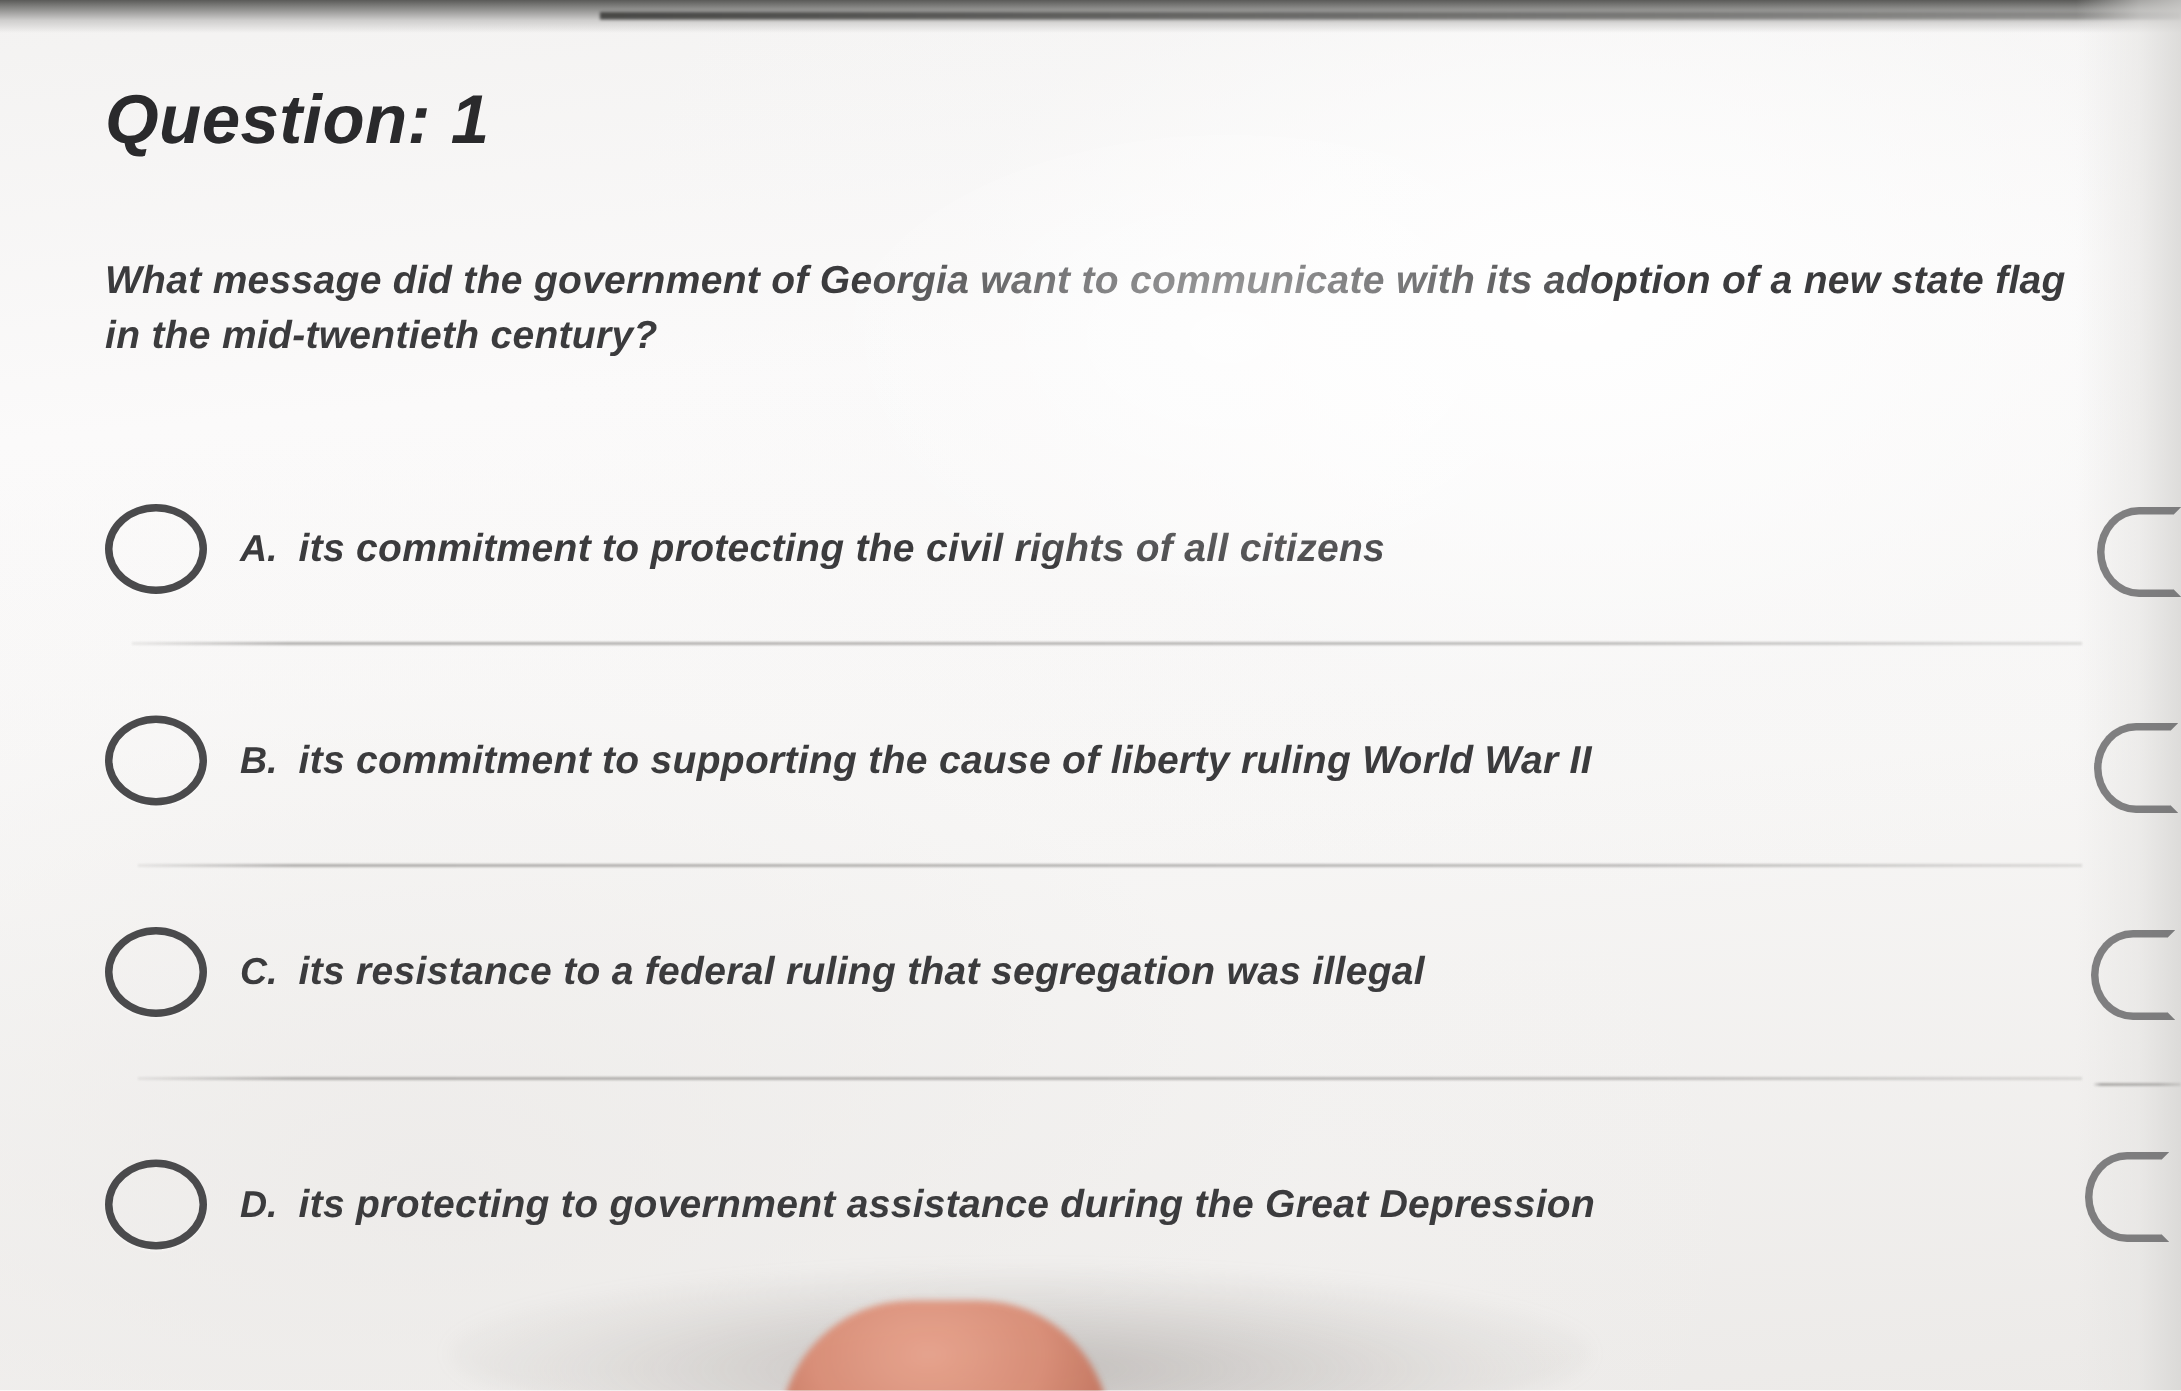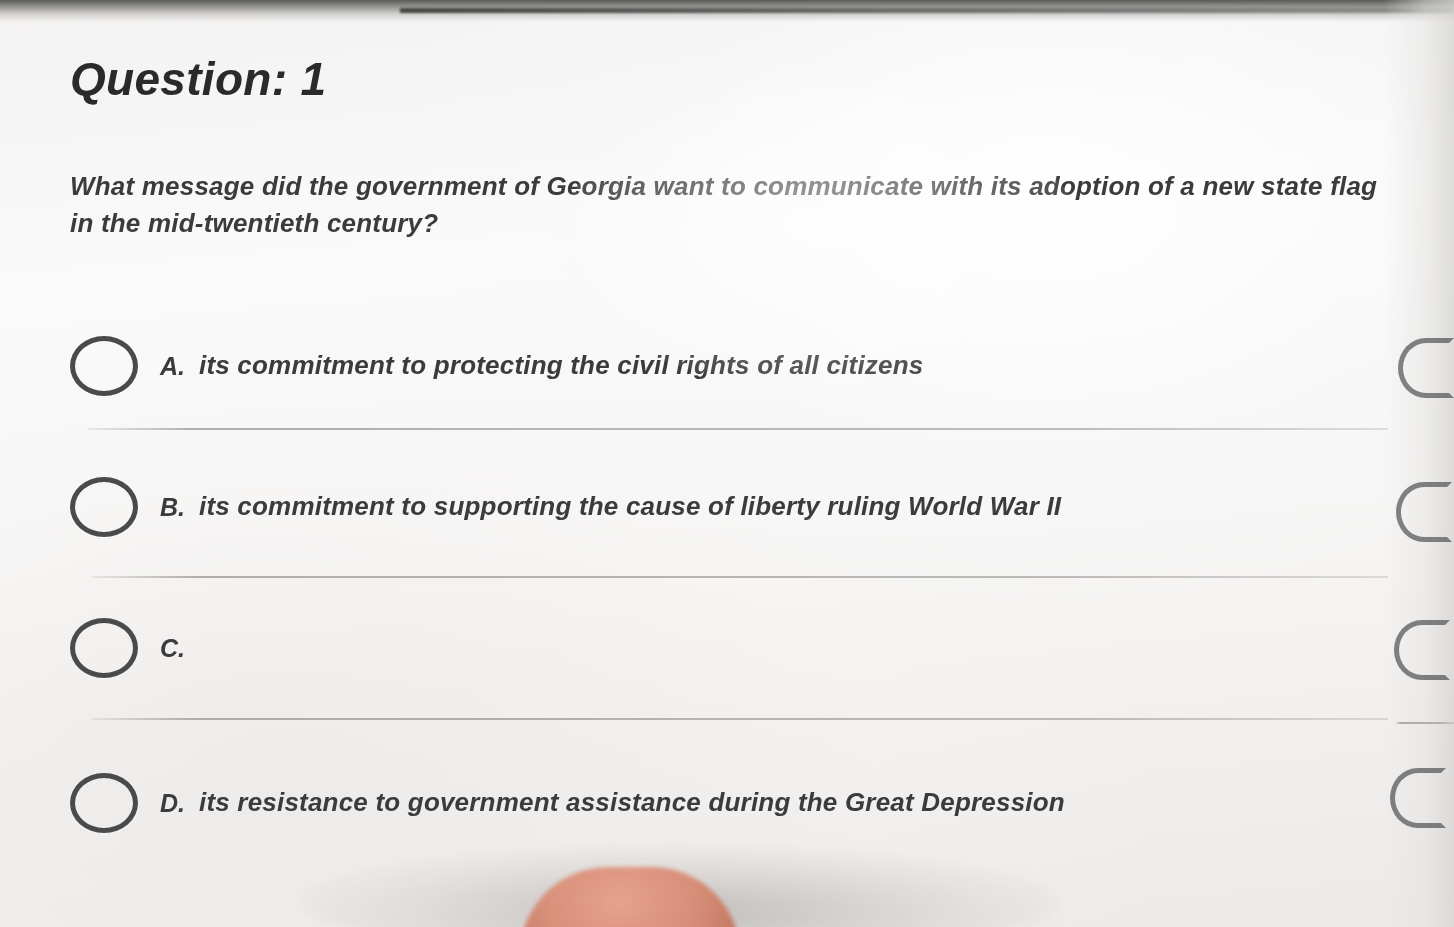--- a/index.html
+++ b/index.html
@@ -210,29 +210,30 @@
       <div class="bubble"></div>
       <div class="opt-letter">B.</div>
       <div class="opt-text">its commitment to supporting the cause of liberty ruling World War II</div>
     </div>
 
     <div class="divider d2"></div>
 
     <div class="option-row r3">
       <div class="bubble"></div>
       <div class="opt-letter">C.</div>
+      <div class="opt-text">its resistance to a federal ruling that segregation was illegal</div>
     </div>
 
     <div class="divider d3"></div>
     <div class="divider d4"></div>
 
     <div class="option-row r4">
       <div class="bubble"></div>
       <div class="opt-letter">D.</div>
-      <div class="opt-text">its resistance to government assistance during the Great Depression</div>
+      <div class="opt-text">its protecting to government assistance during the Great Depression</div>
     </div>
 
     <div class="edge-bubble e1"></div>
     <div class="edge-bubble e2"></div>
     <div class="edge-bubble e3"></div>
     <div class="edge-bubble e4"></div>
   </div>
 
   <div id="glare"></div>
   <div id="thumb-shadow"></div>

